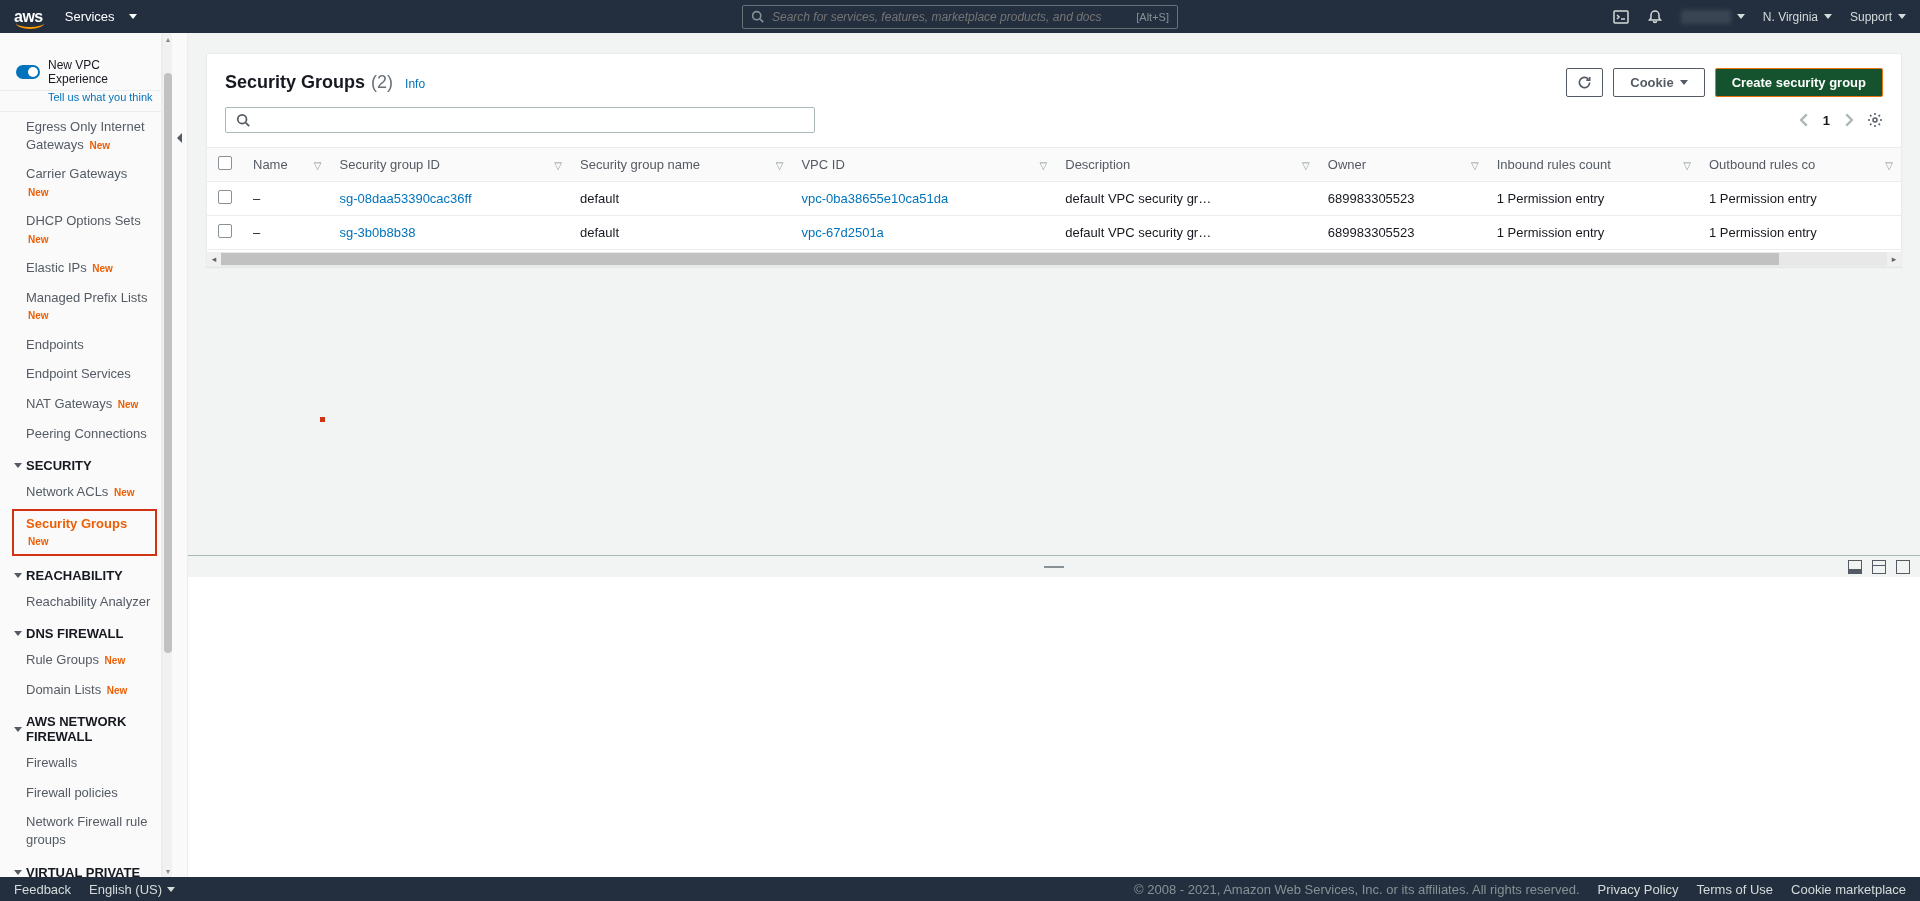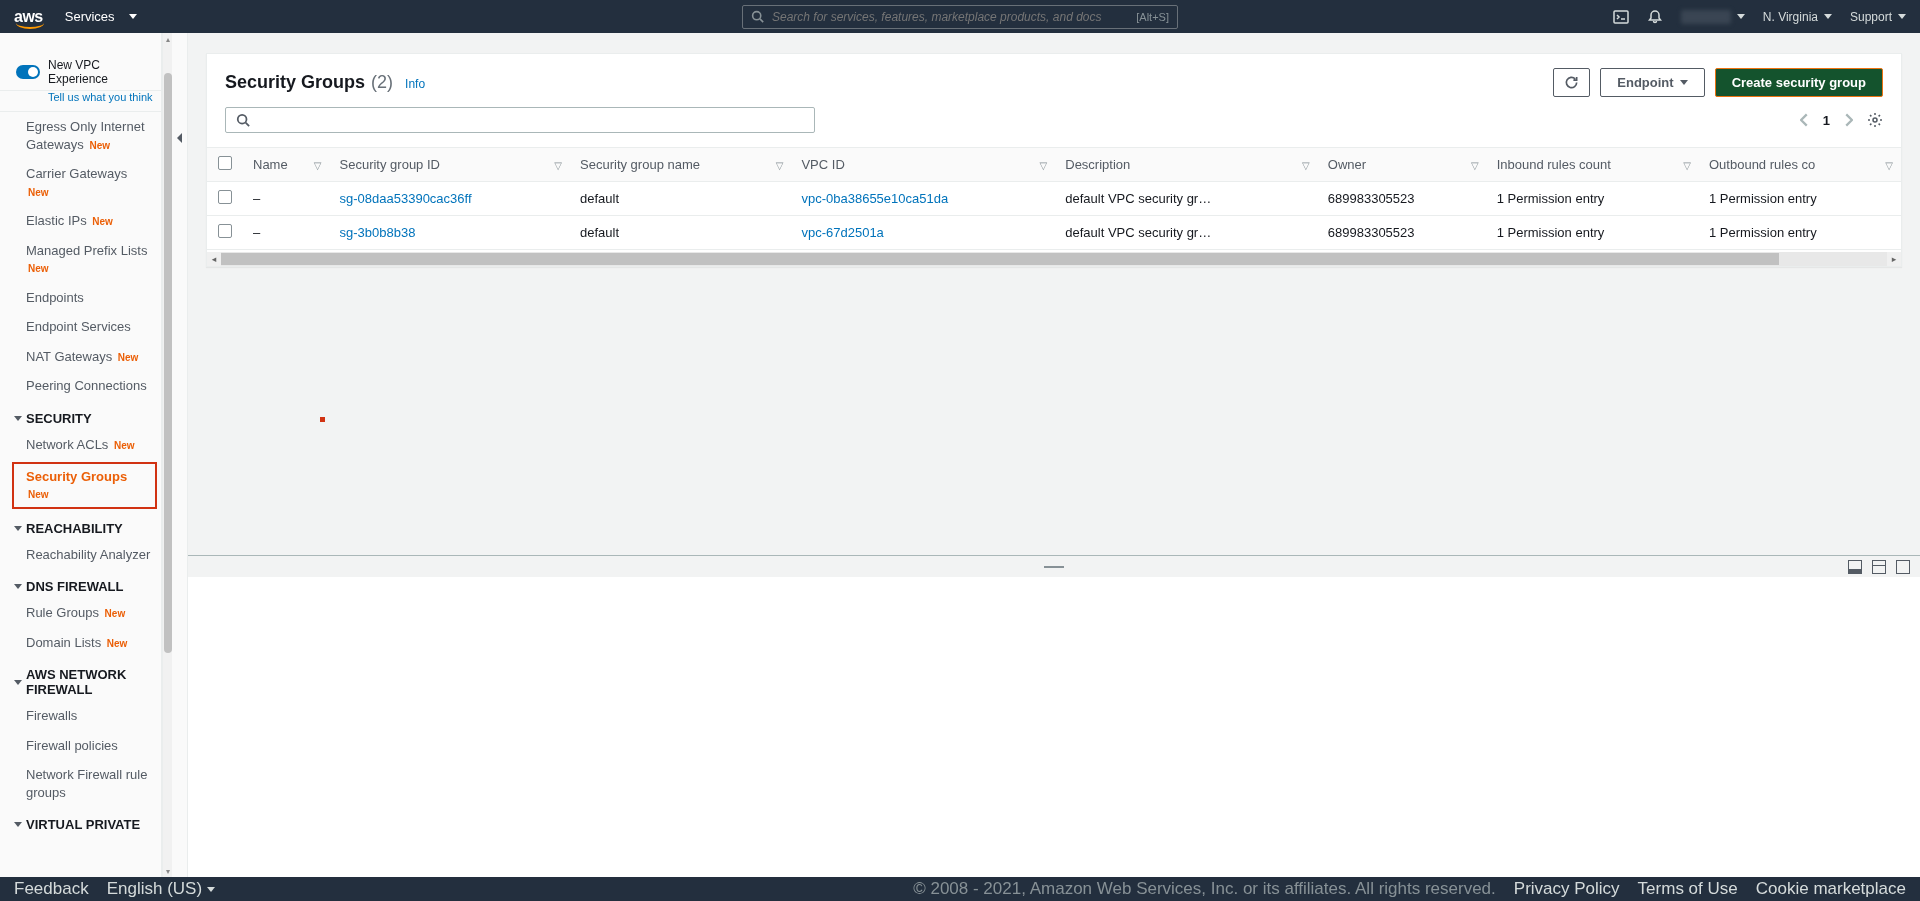--- a/index.html
+++ b/index.html
@@ -76,21 +76,21 @@
 .splitter { height:22px; border-top:1px solid #aab7b8; background:#f2f3f3; display:flex; align-items:center; justify-content:center; position:relative;}
 .splitter .grip { width:20px; height:2px; border-top:1px solid #879196; border-bottom:1px solid #879196;}
 .splitter .view-icons { position:absolute; right:10px; display:flex; gap:10px; color:#545b64;}
 .view-icons span { width:14px; height:14px; border:1.5px solid #545b64; cursor:pointer; position:relative;}
 .view-icons span.i1::after{content:"";position:absolute;left:0;right:0;bottom:0;height:4px;background:#545b64;}
 .view-icons span.i2::after{content:"";position:absolute;left:0;right:0;top:4px;height:1.5px;background:#545b64;}
 
 .details-empty { flex: 0 0 300px; background:#fff;}
 
 
-.footer { height:24px; background:#232f3e; color:#d5dbdb; display:flex; align-items:center; padding:0 14px; font-size:17px;}
+.footer { height:24px; background:#232f3e; color:#d5dbdb; display:flex; align-items:center; padding:0 14px; font-size:13px;}
 .footer .left { display:flex; gap:18px; align-items:center;}
 .footer .lang { display:flex; align-items:center; gap:5px; cursor:pointer;}
 .footer .right { margin-left:auto; display:flex; gap:18px; align-items:center;}
 .footer .copy { color:#879196;}
 .footer a { color:#d5dbdb; cursor:pointer;}
 
 svg { display:block; }
 .red-dot { position:absolute; width:5px; height:5px; background:#d13212; left:320px; top:417px;}
 </style>
 </head>
@@ -142,20 +142,21 @@
   <div class="sidebar-wrap">
     <div class="sidebar">
       <div class="toggle-row">
         <div class="toggle"></div>
         <div class="toggle-label">New VPC Experience</div>
       </div>
       <div class="feedback-link">Tell us what you think</div>
       <div class="nav-scroll" id="nav-scroll">
           <div class="nav-item">Egress Only Internet Gateways <span class="new-badge">New</span></div>
           <div class="nav-item">Carrier Gateways <span class="new-badge">New</span></div>
+          <div class="nav-item">DHCP Options Sets <span class="new-badge">New</span></div>
           <div class="nav-item">Elastic IPs <span class="new-badge">New</span></div>
           <div class="nav-item">Managed Prefix Lists <span class="new-badge">New</span></div>
           <div class="nav-item">Endpoints</div>
           <div class="nav-item">Endpoint Services</div>
           <div class="nav-item">NAT Gateways <span class="new-badge">New</span></div>
           <div class="nav-item">Peering Connections</div>
           <div class="nav-section">
             <span class="caret-sm"></span>
             <span>SECURITY</span>
           </div>
@@ -206,21 +207,21 @@
             <span class="count">(2)</span>
             <span class="info-link">Info</span>
           </div>
           <div class="panel-actions">
             <button class="btn icon-only">
               <svg width="15" height="15" viewBox="0 0 16 16" fill="none" stroke="#545b64" stroke-width="1.8">
                   <path d="M13.5 8a5.5 5.5 0 1 1-1.6-3.9M13.5 2v3.5H10"></path>
                 </svg>
             </button>
             <button class="btn">
-              <span>Endpoint</span>
+              <span>Cookie</span>
                 <span class="caret-down" style="border-top-color:#545b64"></span>
             </button>
             <button class="btn primary">Create security group</button>
           </div>
         </div>
         <div class="filter-row">
           <div class="filter-input">
             <svg width="14" height="14" viewBox="0 0 16 16" fill="none" stroke="#545b64" stroke-width="2">
                 <circle cx="7" cy="7" r="5"></circle>
                 <line x1="11" y1="11" x2="15" y2="15"></line>

